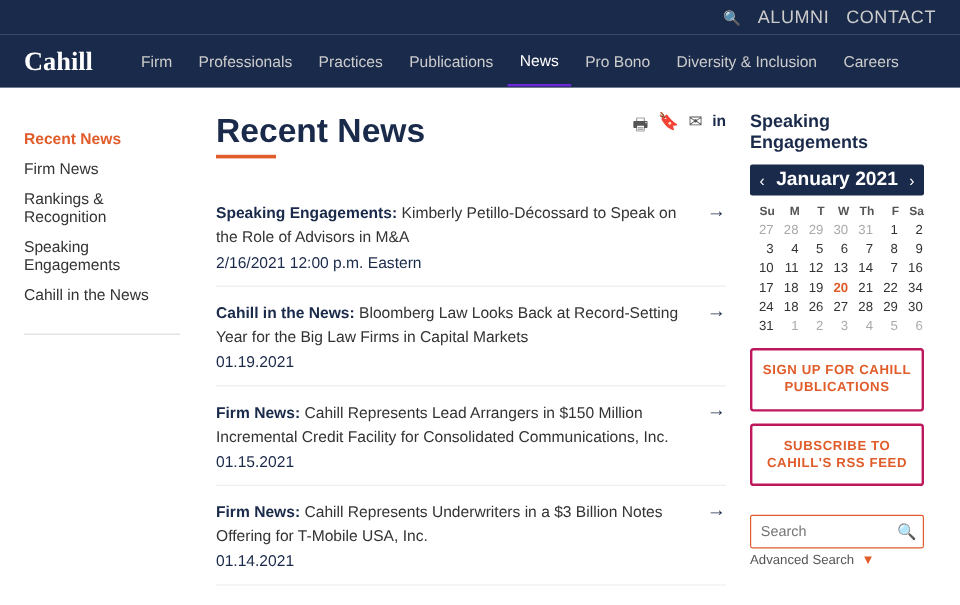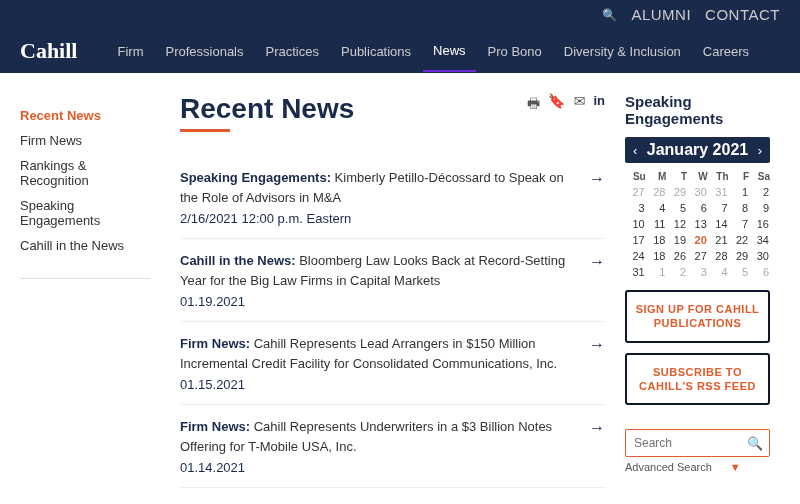--- a/index.html
+++ b/index.html
@@ -54,27 +54,27 @@
     .cal-header { display: flex; align-items: center; justify-content: space-between; margin-bottom: 6px; background: #1a2a4a; color: #fff; padding: 4px 6px; border-radius: 2px; }
     .cal-nav { background: none; border: none; color: #fff; cursor: pointer; font-size: 13px; padding: 0 2px; }
     .cal-month { font-size: 16px; font-weight: bold; }
     .cal-grid { width: 100%; border-collapse: collapse; }
     .cal-grid th { font-size: 10px; color: #555; text-align: right; padding: 2px 0; }
     .cal-grid td { text-align: right; padding: 2px 1px; font-size: 11px; color: #333; cursor: default; }
     .cal-grid td.other-month { color: #aaa; }
     .cal-grid td.today { color: #e05c2a; font-weight: bold; }
 
     
-    .cta-btn { display: block; border: 2px solid #0f172a; color: #e05c2a; background: none; text-align: center; padding: 10px 8px; font-size: 11px; font-weight: bold; margin: 10px 0; cursor: pointer; border-radius: 3px; letter-spacing: 0.5px; line-height: 1.3; text-decoration: none; }
+    .cta-btn { display: block; border: 2px solid #be185d; color: #e05c2a; background: none; text-align: center; padding: 10px 8px; font-size: 11px; font-weight: bold; margin: 10px 0; cursor: pointer; border-radius: 3px; letter-spacing: 0.5px; line-height: 1.3; text-decoration: none; }
 
     
     .search-box { position: relative; margin-top: 24px; }
     .search-box input { width: 100%; border: 1px solid #e05c2a; padding: 6px 28px 6px 8px; font-size: 12px; border-radius: 2px; outline: none; }
     .search-box .search-btn { position: absolute; right: 6px; top: 50%; transform: translateY(-50%); background: none; border: none; color: #e05c2a; cursor: pointer; font-size: 13px; }
-    .advanced-search { font-size: 11px; color: #555; margin-top: 4px; cursor: pointer; display: flex; gap: 18px; }
+    .advanced-search { font-size: 11px; color: #555; margin-top: 4px; cursor: pointer; display: flex; gap: 6px; }
     .advanced-search span.arrow { color: #e05c2a; }
   </style>
 </head>
 <body>
 
 <div class="top-bar">
   <span class="search-icon-top">🔍</span>
   <a href="#">ALUMNI</a>
   <a href="#">CONTACT</a>
 </div>

